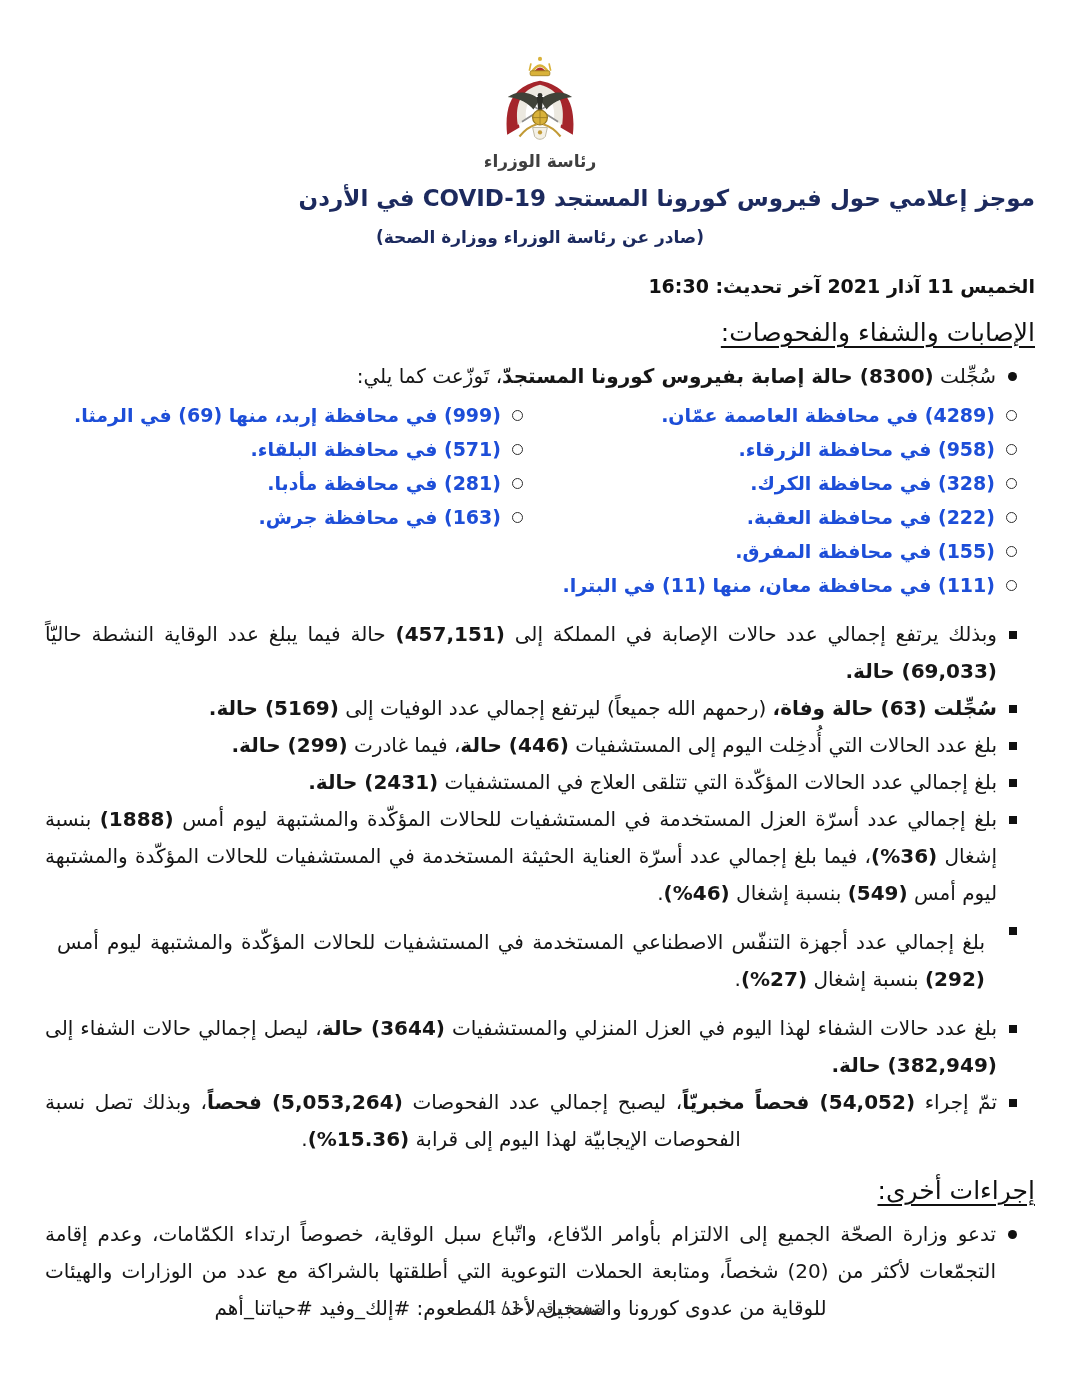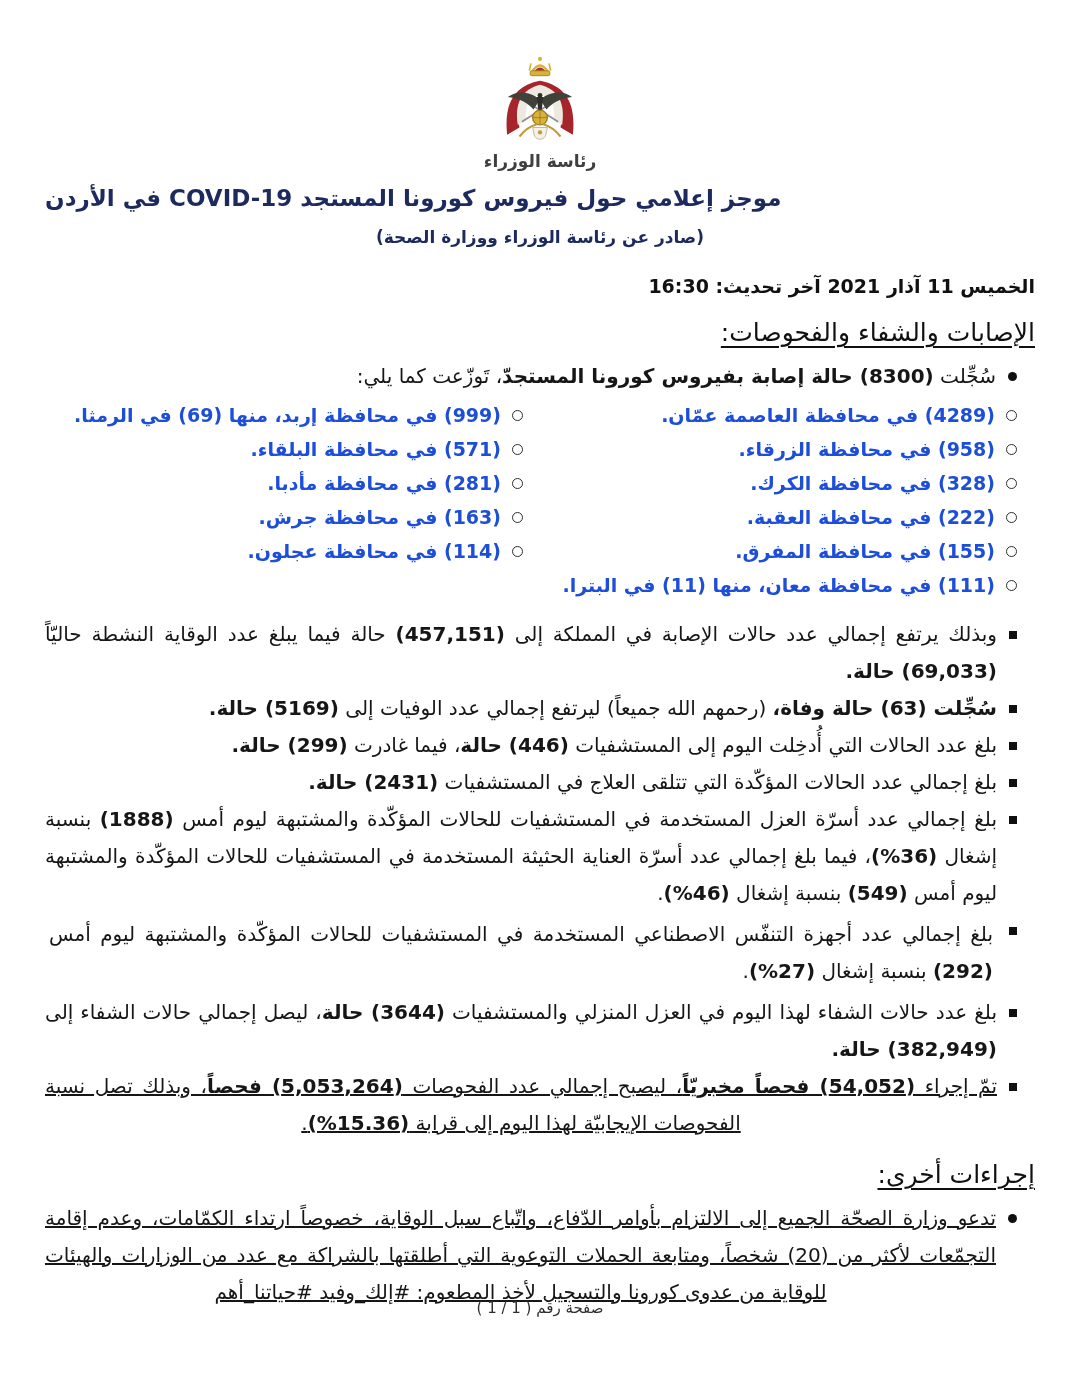--- a/index.html
+++ b/index.html
@@ -10,40 +10,40 @@
     font-family:"DejaVu Sans","Liberation Sans",sans-serif;
     color:#161616;
   }
   
   .emblem-wrap{text-align:center;line-height:0;}
   .emblem-script{
     text-align:center;font-size:17px;font-weight:bold;color:#3f3f3f;
     margin-top:2px;line-height:22px;letter-spacing:1px;
   }
   .title{
-    margin:10px 0 0 0;text-align:left;font-size:23px;line-height:32px;
+    margin:10px 0 0 0;text-align:right;font-size:23px;line-height:32px;
     font-weight:bold;color:#1c2a5e;
   }
   .subtitle{
     margin-top:10px;text-align:center;font-size:17px;line-height:26px;
     font-weight:bold;color:#1c2a5e;
   }
   .dateline{
     margin-top:22px;font-size:19px;line-height:28px;
     font-weight:bold;color:#111;
   }
   .section-heading{margin:18px 0 0 0;font-size:25px;line-height:30px;font-weight:normal;color:#101010;}
   .section-heading .u{text-decoration:underline;text-underline-offset:5px;text-decoration-thickness:2px;}
   
   .brow{display:flex;gap:12px;margin:0 18px 0 0;}
   .brow .txt{
     flex:1;font-size:20px;line-height:37px;color:#161616;
     text-align:justify;text-align-last:right;
   }
-  .brow .txt.alc{text-align-last:center;text-decoration:underline;}
+  .brow .txt.alc{text-align-last:center;}
   .brow .txt.alr{text-align:right;}
   .m{flex:none;}
   .m-disc{width:9px;height:9px;border-radius:50%;background:#101010;margin-top:14px;}
   .m-square{width:8px;height:8px;background:#101010;margin-top:15px;}
   .m-circle{width:9px;height:9px;border:1.6px solid #2e2e2e;border-radius:50%;background:#fff;}
   .mt10{margin-top:10px;}
   
   .gov{display:grid;grid-template-columns:1fr 1fr;column-gap:16px;margin:3px 18px 0 0;}
   .gov-row{display:flex;align-items:center;gap:11px;height:34px;font-size:19px;font-weight:bold;color:#1d4ed8;}
   .gov-row .gtxt{white-space:nowrap;}
@@ -138,24 +138,20 @@
           <span class="gtxt">(571) في محافظة البلقاء.</span>
         </div>
       <div class="gov-row">
           <span class="m m-circle"></span>
           <span class="gtxt">(281) في محافظة مأدبا.</span>
         </div>
       <div class="gov-row">
           <span class="m m-circle"></span>
           <span class="gtxt">(163) في محافظة جرش.</span>
         </div>
-      <div class="gov-row">
-          <span class="m m-circle"></span>
-          <span class="gtxt">(114) في محافظة عجلون.</span>
-        </div>
     </div>
   </div>
 
   <div class="stats">
     <div class="brow">
       <span class="m m-square"></span>
       <p class="txt" style="margin:0"><span>وبذلك يرتفع إجمالي عدد حالات الإصابة في المملكة إلى </span><span class="b">(457,151)</span><span> حالة فيما يبلغ عدد الوقاية النشطة حاليّاً </span><span class="b">(69,033) حالة.</span></p>
     </div>
     <div class="brow">
       <span class="m m-square"></span>
@@ -168,21 +164,21 @@
     <div class="brow">
       <span class="m m-square"></span>
       <p class="txt" style="margin:0"><span>بلغ إجمالي عدد الحالات المؤكّدة التي تتلقى العلاج في المستشفيات </span><span class="b">(2431) حالة.</span></p>
     </div>
     <div class="brow">
       <span class="m m-square"></span>
       <p class="txt" style="margin:0"><span>بلغ إجمالي عدد أسرّة العزل المستخدمة في المستشفيات للحالات المؤكّدة والمشتبهة ليوم أمس </span><span class="b">(1888)</span><span> بنسبة إشغال </span><span class="b" dir="ltr">(%36)</span><span>، فيما بلغ إجمالي عدد أسرّة العناية الحثيثة المستخدمة في المستشفيات للحالات المؤكّدة والمشتبهة ليوم أمس </span><span class="b">(549)</span><span> بنسبة إشغال </span><span class="b" dir="ltr">(%46)</span><span>.</span></p>
     </div>
     <div class="brow">
       <span class="m m-square"></span>
-      <p class="txt" style="margin:4px"><span>بلغ إجمالي عدد أجهزة التنفّس الاصطناعي المستخدمة في المستشفيات للحالات المؤكّدة والمشتبهة ليوم أمس </span><span class="b">(292)</span><span> بنسبة إشغال </span><span class="b" dir="ltr">(%27)</span><span>.</span></p>
+      <p class="txt" style="margin:12px"><span>بلغ إجمالي عدد أجهزة التنفّس الاصطناعي المستخدمة في المستشفيات للحالات المؤكّدة والمشتبهة ليوم أمس </span><span class="b">(292)</span><span> بنسبة إشغال </span><span class="b" dir="ltr">(%27)</span><span>.</span></p>
     </div>
     <div class="brow">
       <span class="m m-square"></span>
       <p class="txt" style="margin:0"><span>بلغ عدد حالات الشفاء لهذا اليوم في العزل المنزلي والمستشفيات </span><span class="b">(3644) حالة</span><span>، ليصل إجمالي حالات الشفاء إلى </span><span class="b">(382,949) حالة.</span></p>
     </div>
     <div class="brow">
       <span class="m m-square"></span>
       <p class="txt alc" style="margin:0"><span>تمّ إجراء </span><span class="b">(54,052) فحصاً مخبريّاً</span><span>، ليصبح إجمالي عدد الفحوصات </span><span class="b">(5,053,264) فحصاً</span><span>، وبذلك تصل نسبة الفحوصات الإيجابيّة لهذا اليوم إلى قرابة </span><span class="b" dir="ltr">(%15.36)</span><span>.</span></p>
     </div>
   </div>

